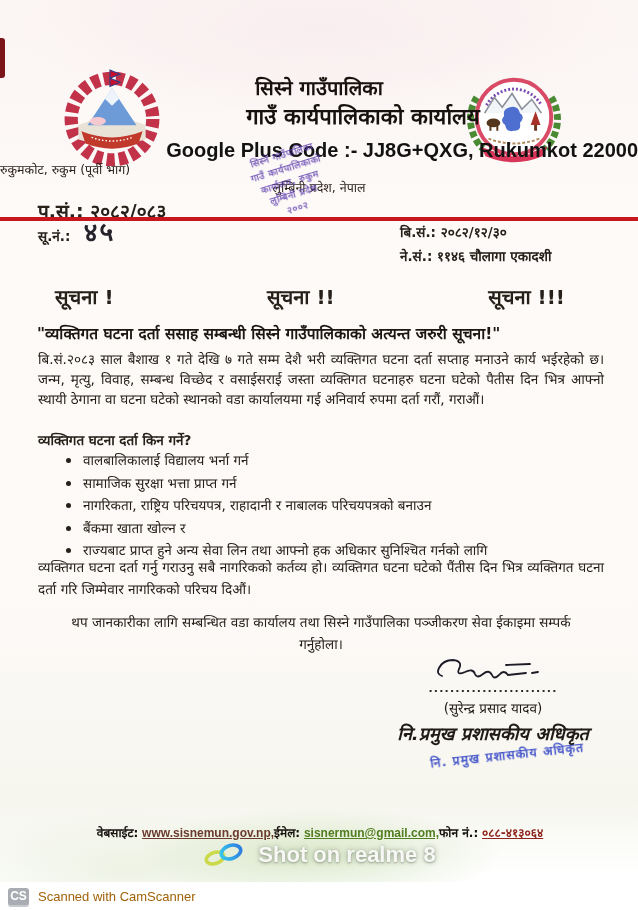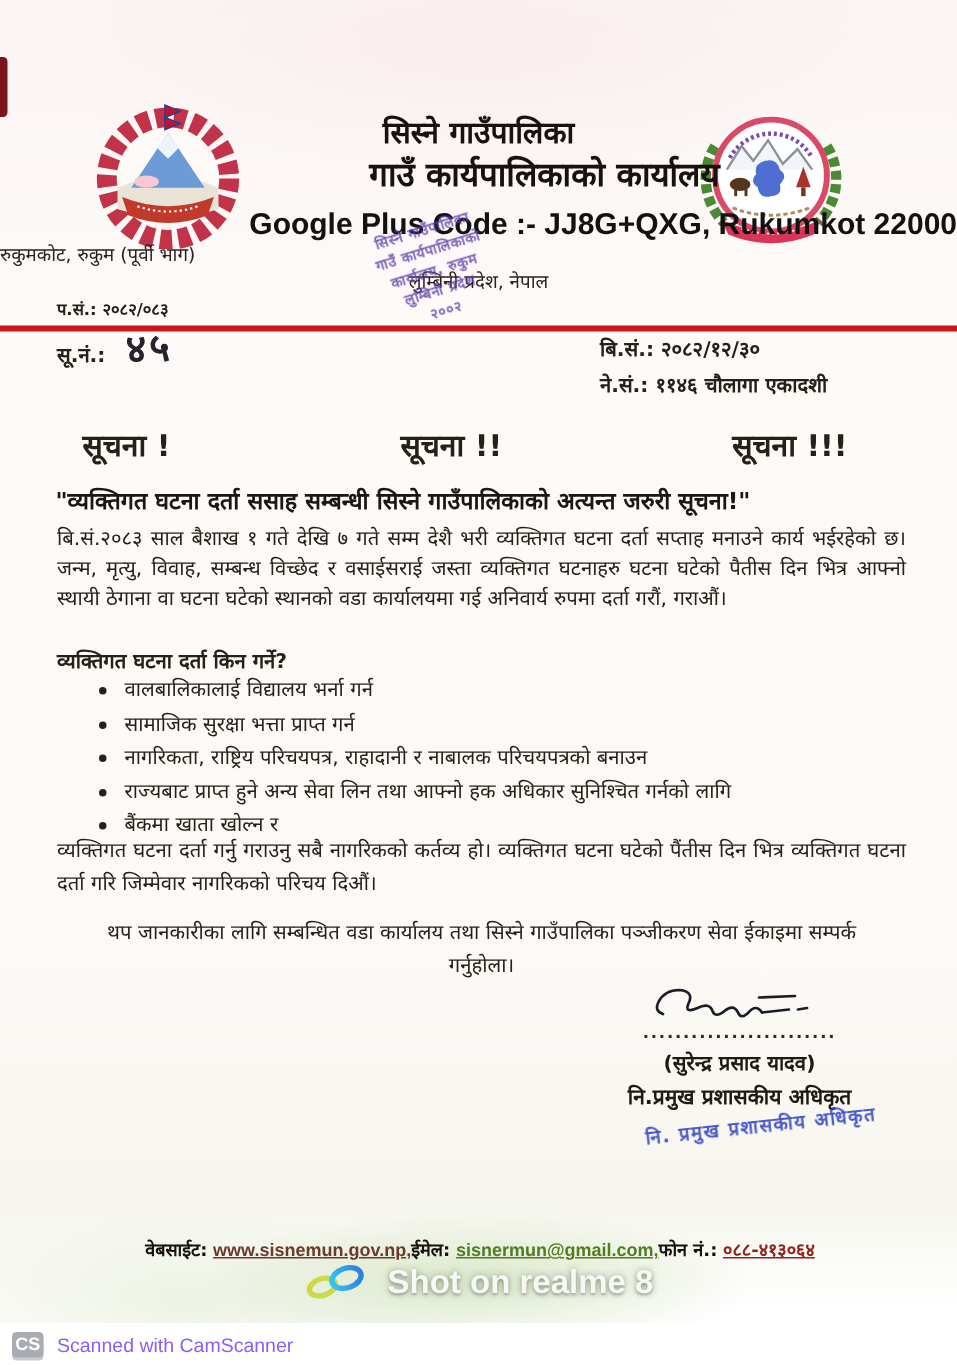--- a/index.html
+++ b/index.html
@@ -22,60 +22,60 @@
   .logo{width:104px;height:102px;}
   .logo-left{top:64px;left:60px;}
   .logo-right{top:68px;left:462px;}
   .edge-mark{top:38px;left:0;width:5px;height:40px;background:#7c151a;border-radius:0 3px 3px 0;}
   
   .stamp{top:146px;left:222px;width:150px;height:118px;transform:rotate(-17deg);
          color:rgba(90,58,172,.78);font-weight:bold;text-align:center;
          filter:blur(.45px);line-height:1.45;z-index:5;}
   .stamp div{font-size:9.5px;letter-spacing:.5px;}
   
-  .psn{top:198px;left:38px;font-size:11px;font-weight:bold;}
+  .psn{top:198px;left:38px;font-size:19px;font-weight:bold;}
   .redline{top:217px;left:0;width:638px;height:3.5px;background:#c8161f;z-index:4;}
   .sun-label{top:227px;left:38px;font-size:13.5px;font-weight:bold;}
   .sun-value{top:213px;left:84px;font-size:26px;font-weight:bold;color:#25232b;transform:rotate(-3deg);letter-spacing:2px;}
   .bs-date{top:223px;left:400px;font-size:13.5px;font-weight:bold;}
   .ns-date{top:247px;left:400px;font-size:13.5px;font-weight:bold;}
   
   .notice-row{top:283px;left:55px;width:510px;display:flex;justify-content:space-between;font-size:20px;font-weight:bold;}
   
   .heading{top:322px;left:37px;width:568px;font-size:15.5px;font-weight:bold;color:#1c1713;}
   .para1{top:349px;left:38px;width:566px;font-size:13.5px;line-height:20px;text-align:justify;}
   .list-title{top:431px;left:38px;font-size:13.5px;font-weight:bold;}
   .bullets{top:451px;left:66px;width:520px;}
   .bullet{display:flex;align-items:flex-start;font-size:13.5px;line-height:19px;margin-bottom:3.5px;}
   .bullet .dot{width:5px;height:5px;border-radius:50%;background:#26201a;margin:7px 12px 0 0;flex:0 0 auto;}
   .para2{top:556px;left:38px;width:566px;font-size:13.5px;line-height:22px;text-align:justify;}
   .para3{top:611px;left:58px;width:526px;font-size:13.5px;line-height:22px;text-align:center;}
   
   .sig-block{top:654px;left:388px;width:210px;text-align:center;}
   .sig-squiggle{display:block;margin:0 auto;}
   .sig-dots{font-size:11px;font-weight:bold;letter-spacing:1.2px;color:#2a2a2a;margin-top:-6px;}
-  .sig-name{font-size:13.5px;font-weight:bold;color:#1f1a16;margin-top:4px;}
-  .sig-post{font-size:14px;font-weight:bold;color:#1f1a16;margin-top:4px;}
+  .sig-name{font-size:13.5px;font-weight:normal;color:#1f1a16;margin-top:4px;}
+  .sig-post{font-size:18px;font-weight:bold;color:#1f1a16;margin-top:4px;font-style:italic;}
   .sig-stamp{display:inline-block;margin-top:3px;font-size:12.5px;font-weight:bold;color:rgba(44,62,196,.85);
              transform:rotate(-6deg) translateX(14px);filter:blur(.35px);letter-spacing:1px;}
   
   .footer{top:824px;left:30px;width:580px;display:flex;justify-content:center;font-size:12px;}
   .flabel{font-weight:bold;color:#17120e;}
   .website{color:#6b3a2e;text-decoration:underline;font-weight:bold;font-family:"Liberation Sans",sans-serif;}
   .email{color:#4f7d1f;text-decoration:underline;font-weight:bold;font-family:"Liberation Sans",sans-serif;}
   .phone{color:#8e241c;text-decoration:underline;font-weight:bold;}
   
   .watermark{top:841px;left:0;width:100%;display:flex;justify-content:center;align-items:center;gap:12px;}
   .wm-text{font-family:"Liberation Sans",sans-serif;font-size:22px;font-weight:bold;color:rgba(252,252,250,.95);
            text-shadow:0 0 5px rgba(140,150,130,.85),0 1px 2px rgba(120,130,110,.6);}
   
   .cs-bar{top:882px;left:0;width:638px;height:28px;background:#ffffff;display:flex;align-items:center;padding-left:8px;box-sizing:border-box;}
   .cs-icon{width:21px;height:17px;background:#a9adb3;border-radius:3px;color:#fff;font-size:12px;font-weight:bold;
            display:flex;align-items:center;justify-content:center;font-family:"Liberation Sans",sans-serif;box-shadow:0 2px 0 #c6c9cd;}
-  .cs-text{margin-left:9px;color:#8b5cf6;font-size:13px;font-family:"Liberation Sans",sans-serif;}
+  .cs-text{margin-left:9px;color:#a16207;font-size:13px;font-family:"Liberation Sans",sans-serif;}
 </style>
 </head>
 <body>
 
 <div class="page">
 
   <div class="abs edge-mark"></div>
 
   <svg class="abs logo logo-left" viewBox="0 0 100 100">
     <circle cx="50" cy="54" r="40" fill="none" stroke="#c2334a" stroke-width="13" stroke-dasharray="8 4"></circle>
@@ -145,25 +145,25 @@
     <div class="bullet">
         <span class="dot"></span>
         <span>सामाजिक सुरक्षा भत्ता प्राप्त गर्न</span>
       </div>
     <div class="bullet">
         <span class="dot"></span>
         <span>नागरिकता, राष्ट्रिय परिचयपत्र, राहादानी र नाबालक परिचयपत्रको बनाउन</span>
       </div>
     <div class="bullet">
         <span class="dot"></span>
+        <span>बैंकमा खाता खोल्न र</span>
+      </div>
+    <div class="bullet">
+        <span class="dot"></span>
         <span>राज्यबाट प्राप्त हुने अन्य सेवा लिन तथा आफ्नो हक अधिकार सुनिश्चित गर्नको लागि</span>
-      </div>
-    <div class="bullet">
-        <span class="dot"></span>
-        <span>बैंकमा खाता खोल्न र</span>
       </div>
   </div>
 
   <div class="abs para2">व्यक्तिगत घटना दर्ता गर्नु गराउनु सबै नागरिकको कर्तव्य हो।  व्यक्तिगत घटना घटेको पैंतीस दिन भित्र व्यक्तिगत घटना दर्ता गरि जिम्मेवार नागरिकको परिचय दिऔं।</div>
   <div class="abs para3">थप जानकारीका लागि सम्बन्धित वडा कार्यालय तथा सिस्ने गाउँपालिका पञ्जीकरण सेवा ईकाइमा सम्पर्क गर्नुहोला।</div>
 
   <div class="abs sig-block">
     <svg class="sig-squiggle" width="130" height="34" viewBox="0 0 130 34">
       <path d="M14,22 q-6,-2 -3,-8 q4,-8 14,-8 q10,1 6,9 q-3,7 6,3 q8,-4 10,2 q2,5 8,0 q6,-5 9,1 q2,5 7,0 q5,-6 9,0 l18,-2 m-20,-8 l24,-1 m2,9 l6,-1" fill="none" stroke="#1d1b26" stroke-width="1.8" stroke-linecap="round"></path>
     </svg>

